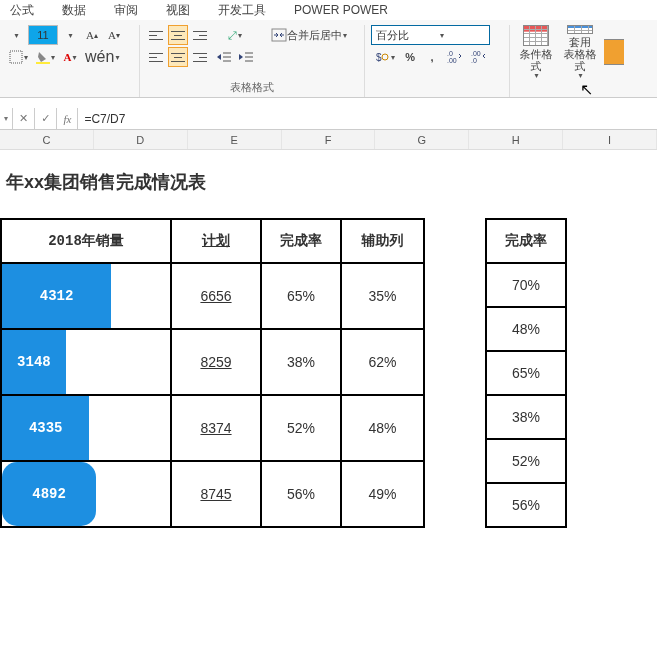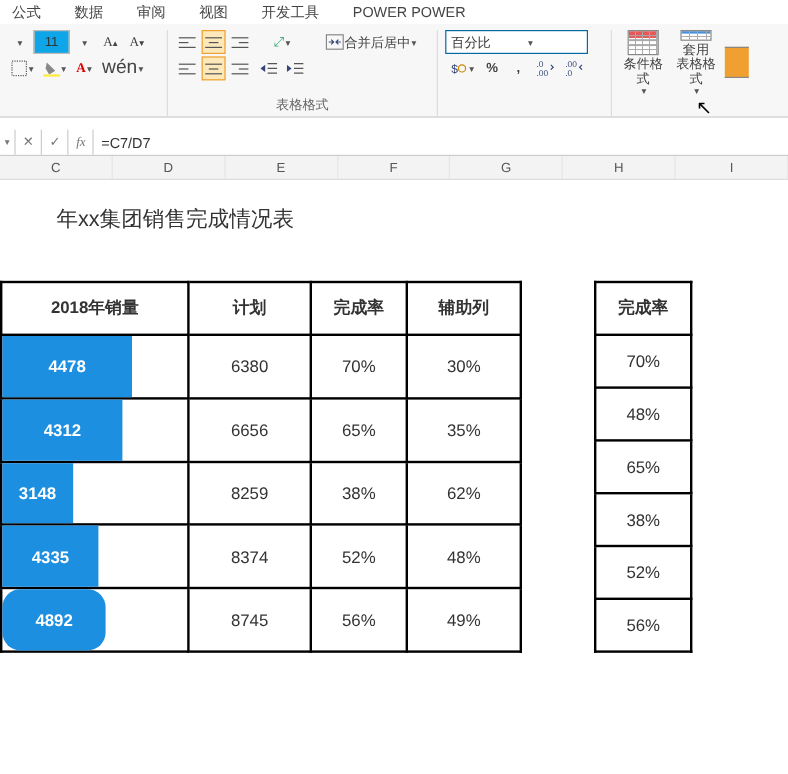--- a/index.html
+++ b/index.html
@@ -42,31 +42,31 @@
   .formula-bar { display: flex; height: 22px; border-bottom: 1px solid #ccc; align-items: stretch; }
   .fb-cell { border-right: 1px solid #ccc; display: flex; align-items: center; justify-content: center; padding: 0 6px; color: #777; font-size: 11px; }
   .fb-cell.dd { width: 10px; font-size: 8px; }
   .fb-input { flex: 1; display: flex; align-items: center; padding: 0 6px; font-size: 12px; color: #333; }
   .fx { font-style: italic; font-family: serif; }
   
   .col-headers { display: flex; height: 20px; border-bottom: 1px solid #ddd; background: #f3f3f3; }
   .col-headers .ch { flex: 1; text-align: center; font-size: 11px; color: #555; border-right: 1px solid #e5e5e5; line-height: 20px; }
   
   .sheet { padding: 10px 0 0 0; position: relative; }
-  .title { font-size: 18px; font-weight: normal; padding: 10px 0 40px 6px; margin-left: 41px; }
+  .title { font-size: 18px; font-weight: bold; padding: 10px 0 24px 6px; }
   
   .tables-row { display: flex; gap: 60px; padding-left: 0; }
   
   table { border-collapse: collapse; }
   .main-tbl th, .main-tbl td, .side-tbl th, .side-tbl td { border: 2px solid #000; height: 44px; text-align: center; font-size: 14px; }
   .main-tbl th, .side-tbl th { font-weight: bold; }
-  .col-sales { width: 156px; }
-  .col-plan { width: 102px; }
+  .col-sales { width: 170px; font-family: Liberation Mono, monospace; }
+  .col-plan { width: 90px; text-decoration: underline; }
   .col-rate { width: 80px; }
-  .col-aux { width: 95px; }
+  .col-aux { width: 83px; }
   .side-col { width: 80px; }
   
   .bar-cell { position: relative; padding: 0; }
   .bar { position: absolute; top: 0; left: 0; bottom: 0; background: #1d8fe1; display: flex; align-items: center; justify-content: center; color: #fff; font-weight: bold; font-size: 14px; }
   
   .cursor { position: absolute; left: 580px; top: 80px; font-size: 16px; color: #000; pointer-events: none; }
   
   svg { display: block; }
 </style>
 </head>
@@ -293,28 +293,20 @@
         <tr>
           <th class="col-sales">2018年销量</th>
           <th class="col-plan">计划</th>
           <th class="col-rate">完成率</th>
           <th class="col-aux">辅助列</th>
         </tr>
       </thead>
       <tbody id="main-body">
           <tr>
             <td class="bar-cell col-sales">
-              <div class="bar" style="width: 70%;">4478</div>
-            </td>
-            <td class="col-plan">6380</td>
-            <td class="col-rate">70%</td>
-            <td class="col-aux">30%</td>
-          </tr>
-          <tr>
-            <td class="bar-cell col-sales">
               <div class="bar" style="width: 65%;">4312</div>
             </td>
             <td class="col-plan">6656</td>
             <td class="col-rate">65%</td>
             <td class="col-aux">35%</td>
           </tr>
           <tr>
             <td class="bar-cell col-sales">
               <div class="bar" style="width: 38%;">3148</div>
             </td>

